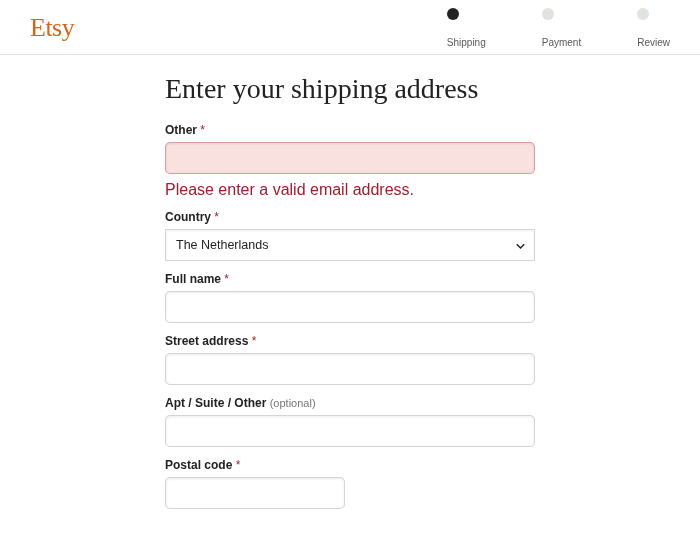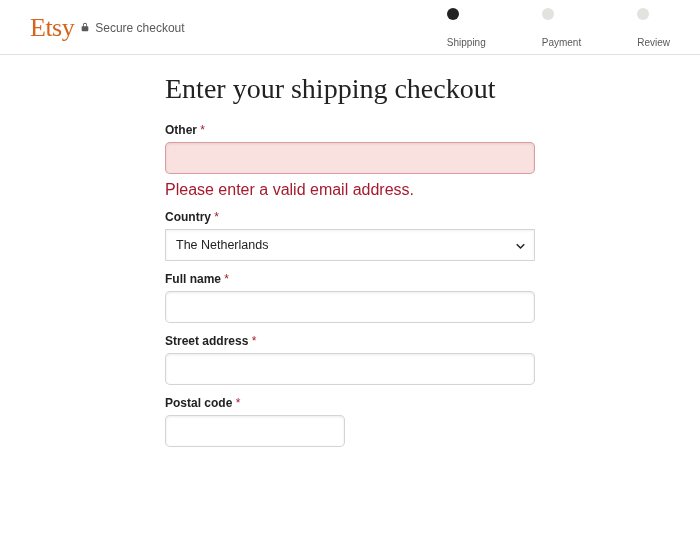--- a/index.html
+++ b/index.html
@@ -13,21 +13,21 @@
     .header {
       display: flex;
       align-items: center;
       justify-content: space-between;
       padding: 8px 30px 6px 30px;
       border-bottom: 1px solid #e1e3df;
     }
     .header-left {
       display: flex;
       align-items: center;
-      gap: 6px;
+      gap: 14px;
     }
     .logo {
       font-family: Georgia, "Times New Roman", serif;
       color: #d5641c;
       font-size: 26px;
       font-weight: 500;
       letter-spacing: -0.5px;
     }
     .secure {
       display: flex;
@@ -127,47 +127,39 @@
       transform: translateY(-50%);
       pointer-events: none;
     }
   </style>
 </head>
 <body>
 
 <header class="header">
   <div class="header-left">
     <a class="logo">Etsy</a>
-    <div class="secure">
-      <span>
-        <svg viewBox="0 0 24 24">
-            <path d="M18 10h-1V7a5 5 0 0 0-10 0v3H6a2 2 0 0 0-2 2v8a2 2 0 0 0 2 2h12a2 2 0 0 0 2-2v-8a2 2 0 0 0-2-2zM9 7a3 3 0 0 1 6 0v3H9z"></path>
-          </svg>
-      </span>
-      <span>Secure checkout</span>
-    </div>
   </div>
   <div class="steps">
     <div class="step active">
       <div class="step-dot"></div>
       <div class="step-label">Shipping</div>
     </div>
     <div class="step">
       <div class="step-dot"></div>
       <div class="step-label">Payment</div>
     </div>
     <div class="step">
       <div class="step-dot"></div>
       <div class="step-label">Review</div>
     </div>
   </div>
 </header>
 
 <main class="main">
-  <h1>Enter your shipping checkout</h1>
+  <h1>Enter your shipping address</h1>
 
   <div class="form-group">
     <label class="label">
       <span>Other</span> <span class="req">*</span>
     </label>
     <input class="input error" type="text" value="" style="">
     <div class="error-text">Please enter a valid email address.</div>
   </div>
 
 
@@ -194,20 +186,26 @@
     <input class="input" type="text" value="" style="">
   </div>
 
   <div class="form-group">
     <label class="label">
       <span>Street address</span> <span class="req">*</span>
     </label>
     <input class="input" type="text" value="" style="">
   </div>
 
+  <div class="form-group">
+    <label class="label">
+      <span>Apt / Suite / Other</span> <span class="optional">(optional)</span>
+    </label>
+    <input class="input" type="text" value="" style="">
+  </div>
 
   <div class="form-group">
     <label class="label">
       <span>Postal code</span> <span class="req">*</span>
     </label>
     <input class="input postal" type="text" value="" style="">
   </div>
 
 </main>
 

